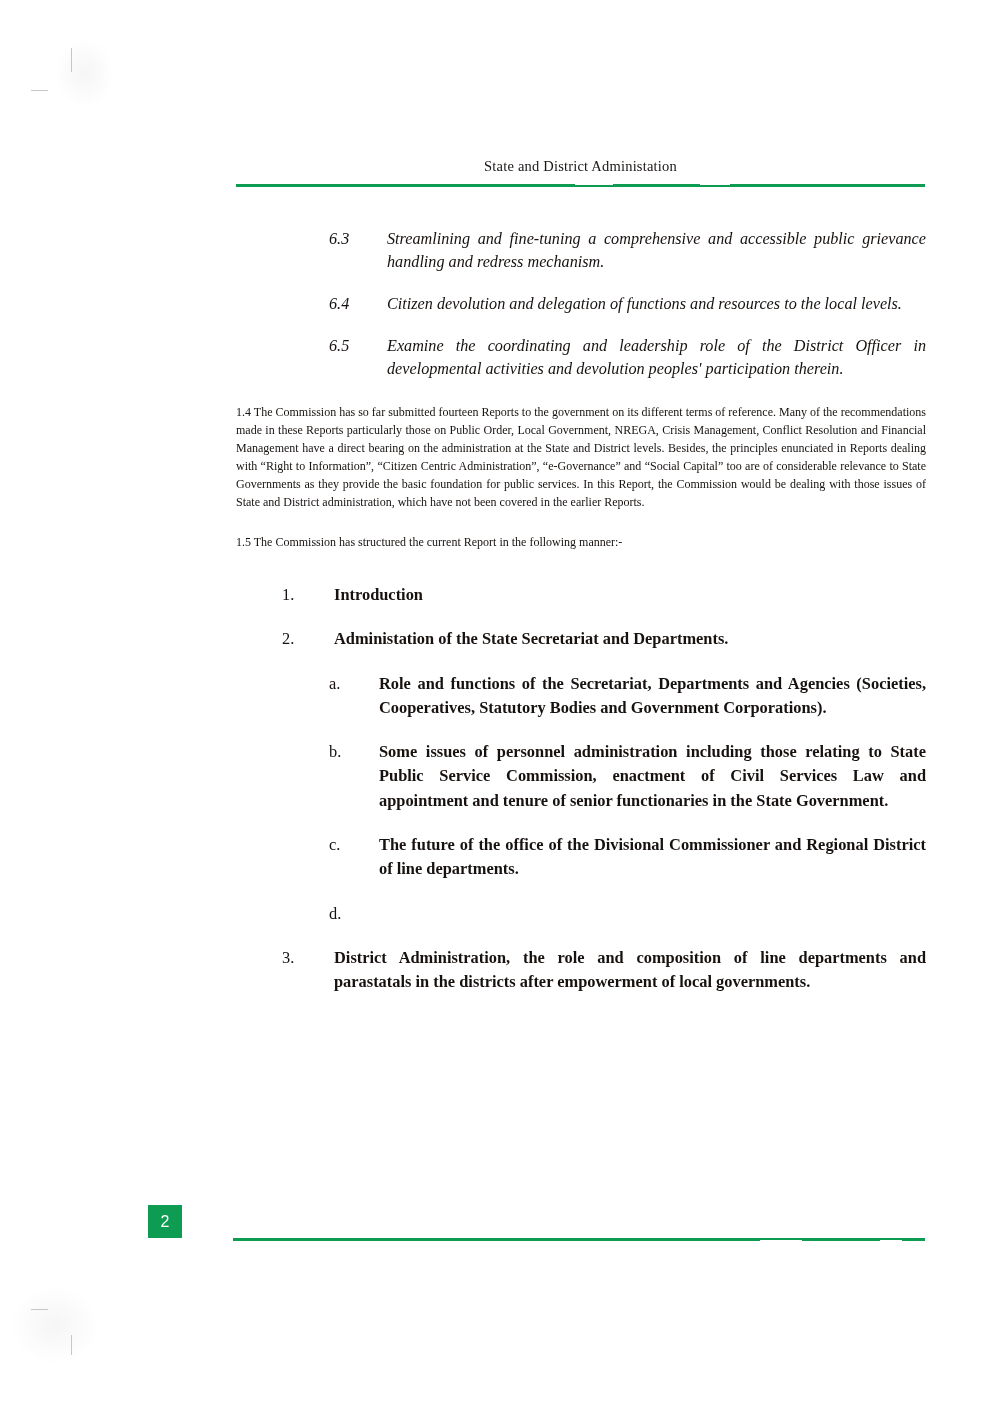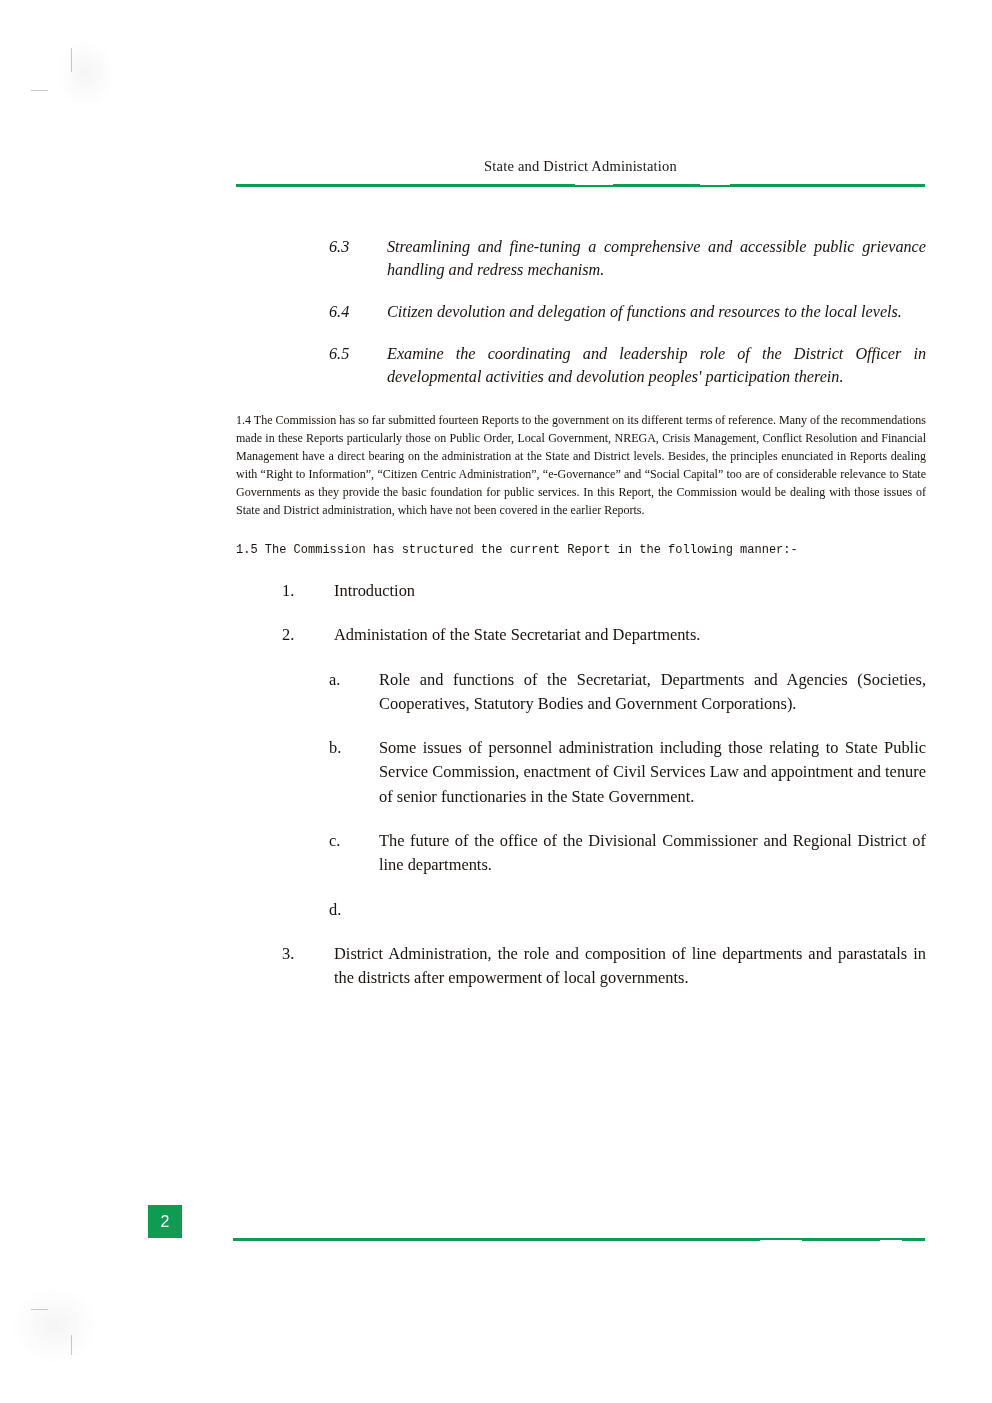--- a/index.html
+++ b/index.html
@@ -73,21 +73,21 @@
   }
   .nick-a { left: 575px; top: 184px;  width: 38px; }
   .nick-b { left: 700px; top: 184px;  width: 30px; }
   .nick-c { left: 760px; top: 1240px; width: 42px; }
   .nick-d { left: 880px; top: 1240px; width: 22px; }
 
   
   .content {
     position: absolute;
     left: 236px;
-    top: 236px;
+    top: 228px;
     width: 690px;
   }
 
   
   .clause {
     display: flex;
     margin-bottom: 19px;
     font-style: italic;
     font-size: 16.2px;
     line-height: 1.42;
@@ -111,37 +111,38 @@
 
   
   .para {
     text-align: justify;
     text-justify: inter-word;
     font-size: 12px;
     line-height: 1.50;
     margin: 0 0 22px 0;
   }
   .para-14 { margin-top: 22px; }
-  .para-15 { margin-bottom: 20px; font-family: Liberation Mono, monospace; }
+  .para-15 { margin-bottom: 32px; }
 
   
   .olist-row {
     display: flex;
     font-size: 16.4px;
     line-height: 1.48;
     margin-bottom: 20px;
   }
   .olist-row .marker {
     flex: 0 0 auto;
     width: 52px;
   }
   .olist-row .body {
     flex: 1 1 auto;
     text-align: justify;
     text-justify: inter-word;
+    font-weight: bold;
   }
   .olist-row .body.nojust { text-align: left; }
 
   
   .lvl1 { padding-left: 46px; }
   
   .lvl2 { padding-left: 93px; }
   .lvl2 .marker { width: 50px; }
 
   

